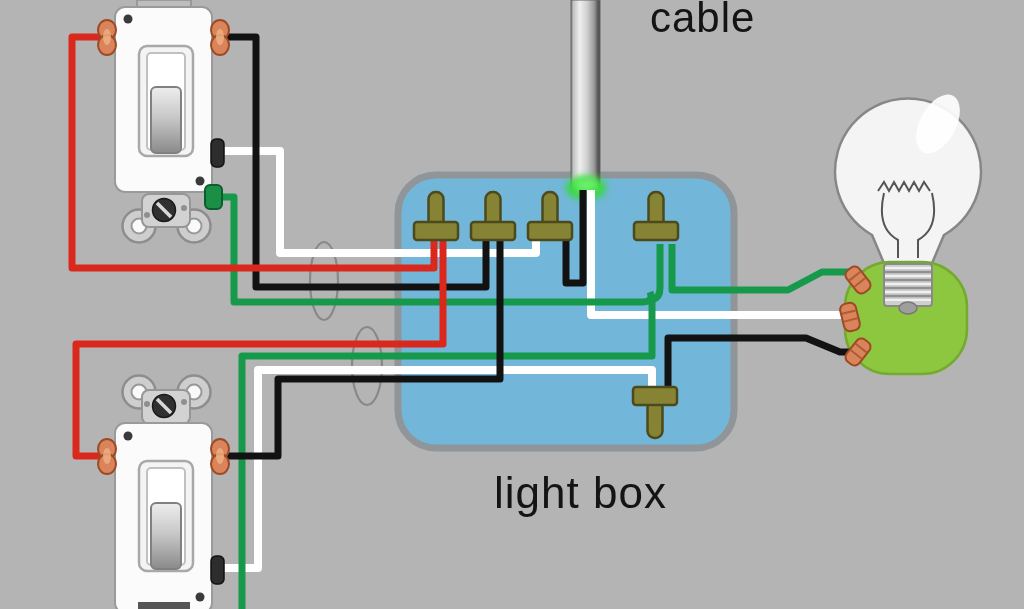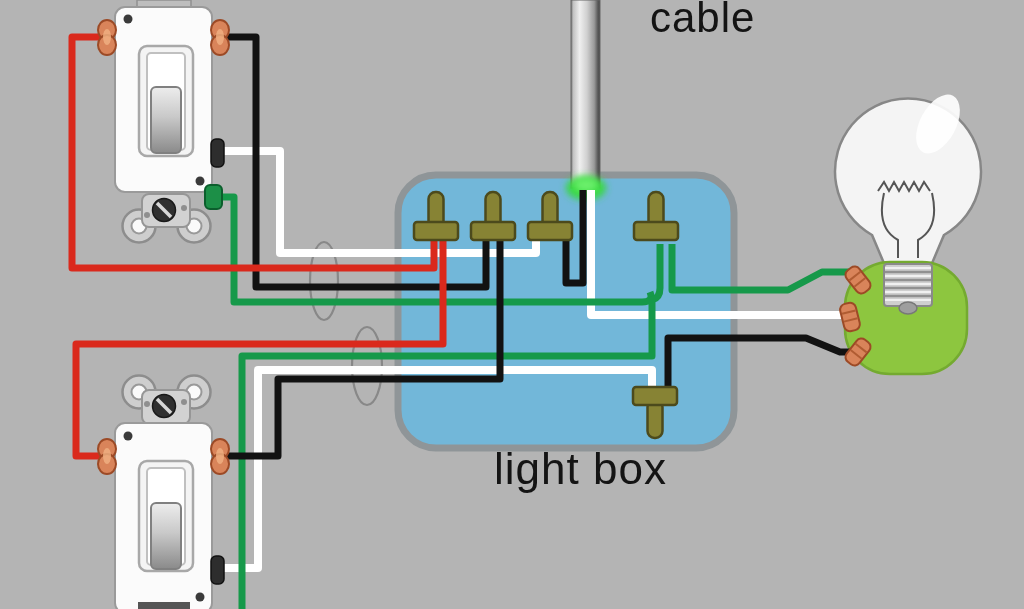--- a/index.html
+++ b/index.html
@@ -26,21 +26,21 @@
   .sw-body{fill:#fbfbfb;stroke:#9a9a9a;stroke-width:2}
   .sw-frame{fill:#f4f4f4;stroke:#a8a8a8;stroke-width:2.5}
   .sw-frame-in{fill:#ffffff;stroke:#c0c0c0;stroke-width:2}
   .metal{fill:#d2d2d2;stroke:#969696;stroke-width:2}
   .ear{fill:#cecece;stroke:#8d8d8d;stroke-width:2.5}
   .ear-hole{fill:#fafafa;stroke:#999;stroke-width:2}
   .screw-dark{fill:#303030;stroke:#1a1a1a;stroke-width:1.5}
   .dot{fill:#3a3a3a}
   .label{position:absolute;color:#141414;letter-spacing:1px;white-space:nowrap}
   #cable-label{left:650px;top:-6px;font-size:42px}
-  #lightbox-label{left:494px;top:444px;font-size:44px}
+  #lightbox-label{left:494px;top:468px;font-size:44px}
 </style>
 </head>
 <body>
 
 <div id="stage">
 <svg width="1024" height="609" viewBox="0 0 1024 609">
   <defs>
     <linearGradient id="cableGrad" x1="0" y1="0" x2="1" y2="0">
       <stop offset="0" stop-color="#777"></stop>
           <stop offset="0.08" stop-color="#c2c2c2"></stop>

